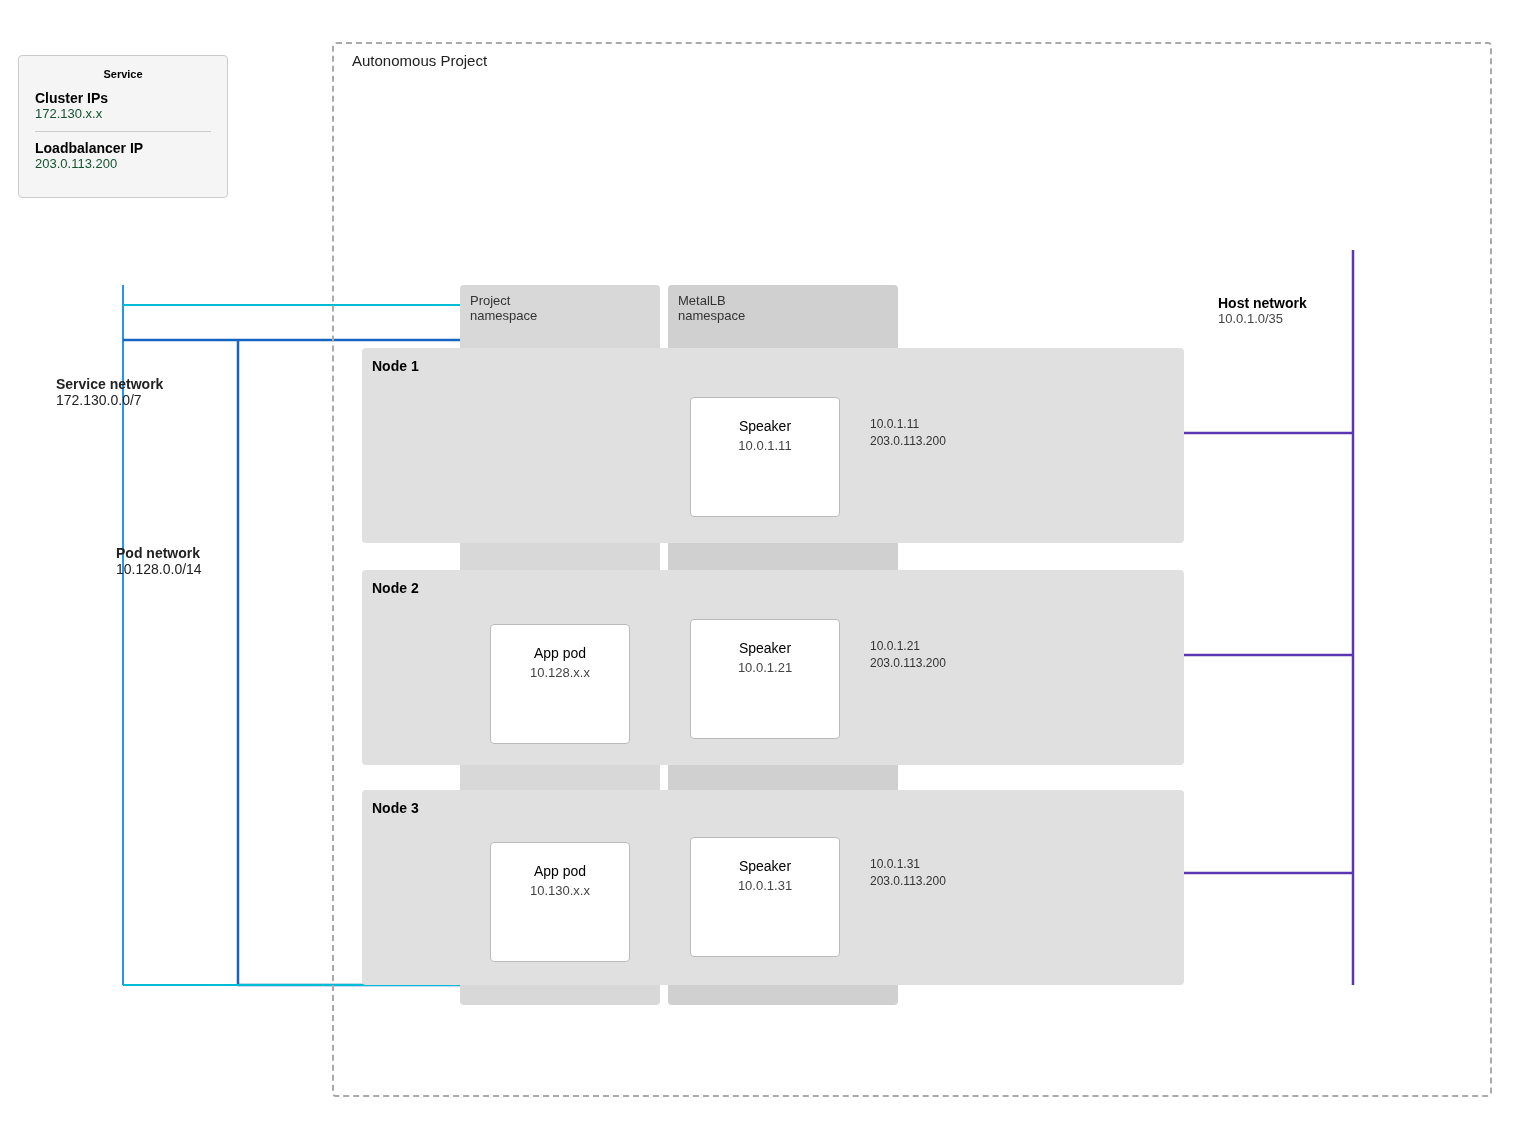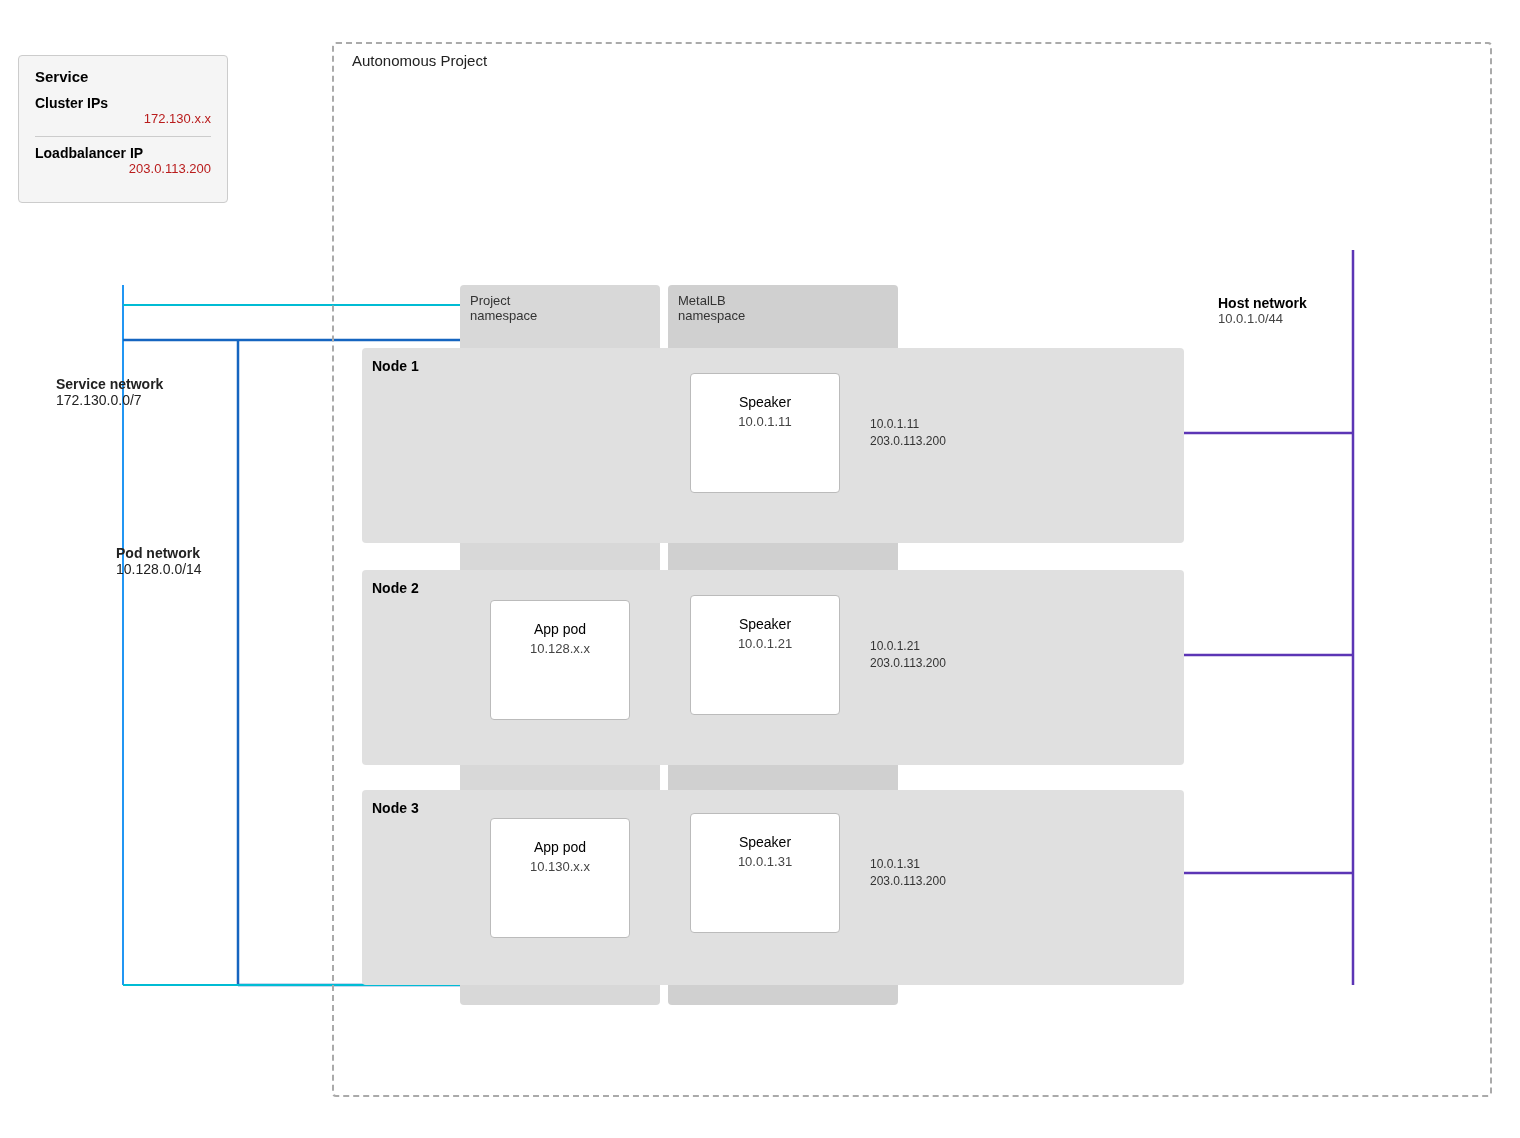--- a/index.html
+++ b/index.html
@@ -24,34 +24,34 @@
       left: 18px;
       top: 55px;
       width: 210px;
       background: #f5f5f5;
       border: 1px solid #ccc;
       border-radius: 4px;
       padding: 12px 16px 16px 16px;
     }
     .service-title {
       font-weight: 700;
-      font-size: 15px;
+      font-size: 11px;
       margin-bottom: 10px;
+      text-align: center;
     }
     .service-item {
       margin-bottom: 10px;
     }
     .service-item-name {
       font-size: 14px;
       font-weight: 700;
     }
     .service-item-value {
       font-size: 13px;
-      color: #b91c1c;
-      text-align: right;
+      color: #14532d;
     }
     .service-divider {
       border: none;
       border-top: 1px solid #ccc;
       margin: 8px 0;
     }
 
     
     .autonomous-system {
       position: absolute;
@@ -153,20 +153,21 @@
     }
 
     
     .pod-box {
       position: absolute;
       background: #ffffff;
       border: 1px solid #bbb;
       border-radius: 4px;
       text-align: center;
       padding: 20px 10px 12px 10px;
+      margin-top: 24px;
     }
     .pod-name {
       font-size: 14px;
       font-weight: 500;
     }
     .pod-ip {
       font-size: 13px;
       color: #444;
       margin-top: 4px;
     }
@@ -279,21 +280,21 @@
       <div class="service-item-value">203.0.113.200</div>
     </div>
   </div>
 
   <div class="autonomous-system"></div>
   <div class="autonomous-system-label">Autonomous Project</div>
 
 
   <div class="host-network-label">
     <div class="host-network-title">Host network</div>
-    <div style="font-size:13px;color:#444;">10.0.1.0/44</div>
+    <div style="font-size:13px;color:#444;">10.0.1.0/35</div>
   </div>
 
   <div class="namespace-project">
     <div class="namespace-label" style="white-space:pre-line;">Project
 namespace</div>
   </div>
 
   <div class="namespace-metallb">
     <div class="namespace-label" style="white-space:pre-line;">MetalLB
 namespace</div>

